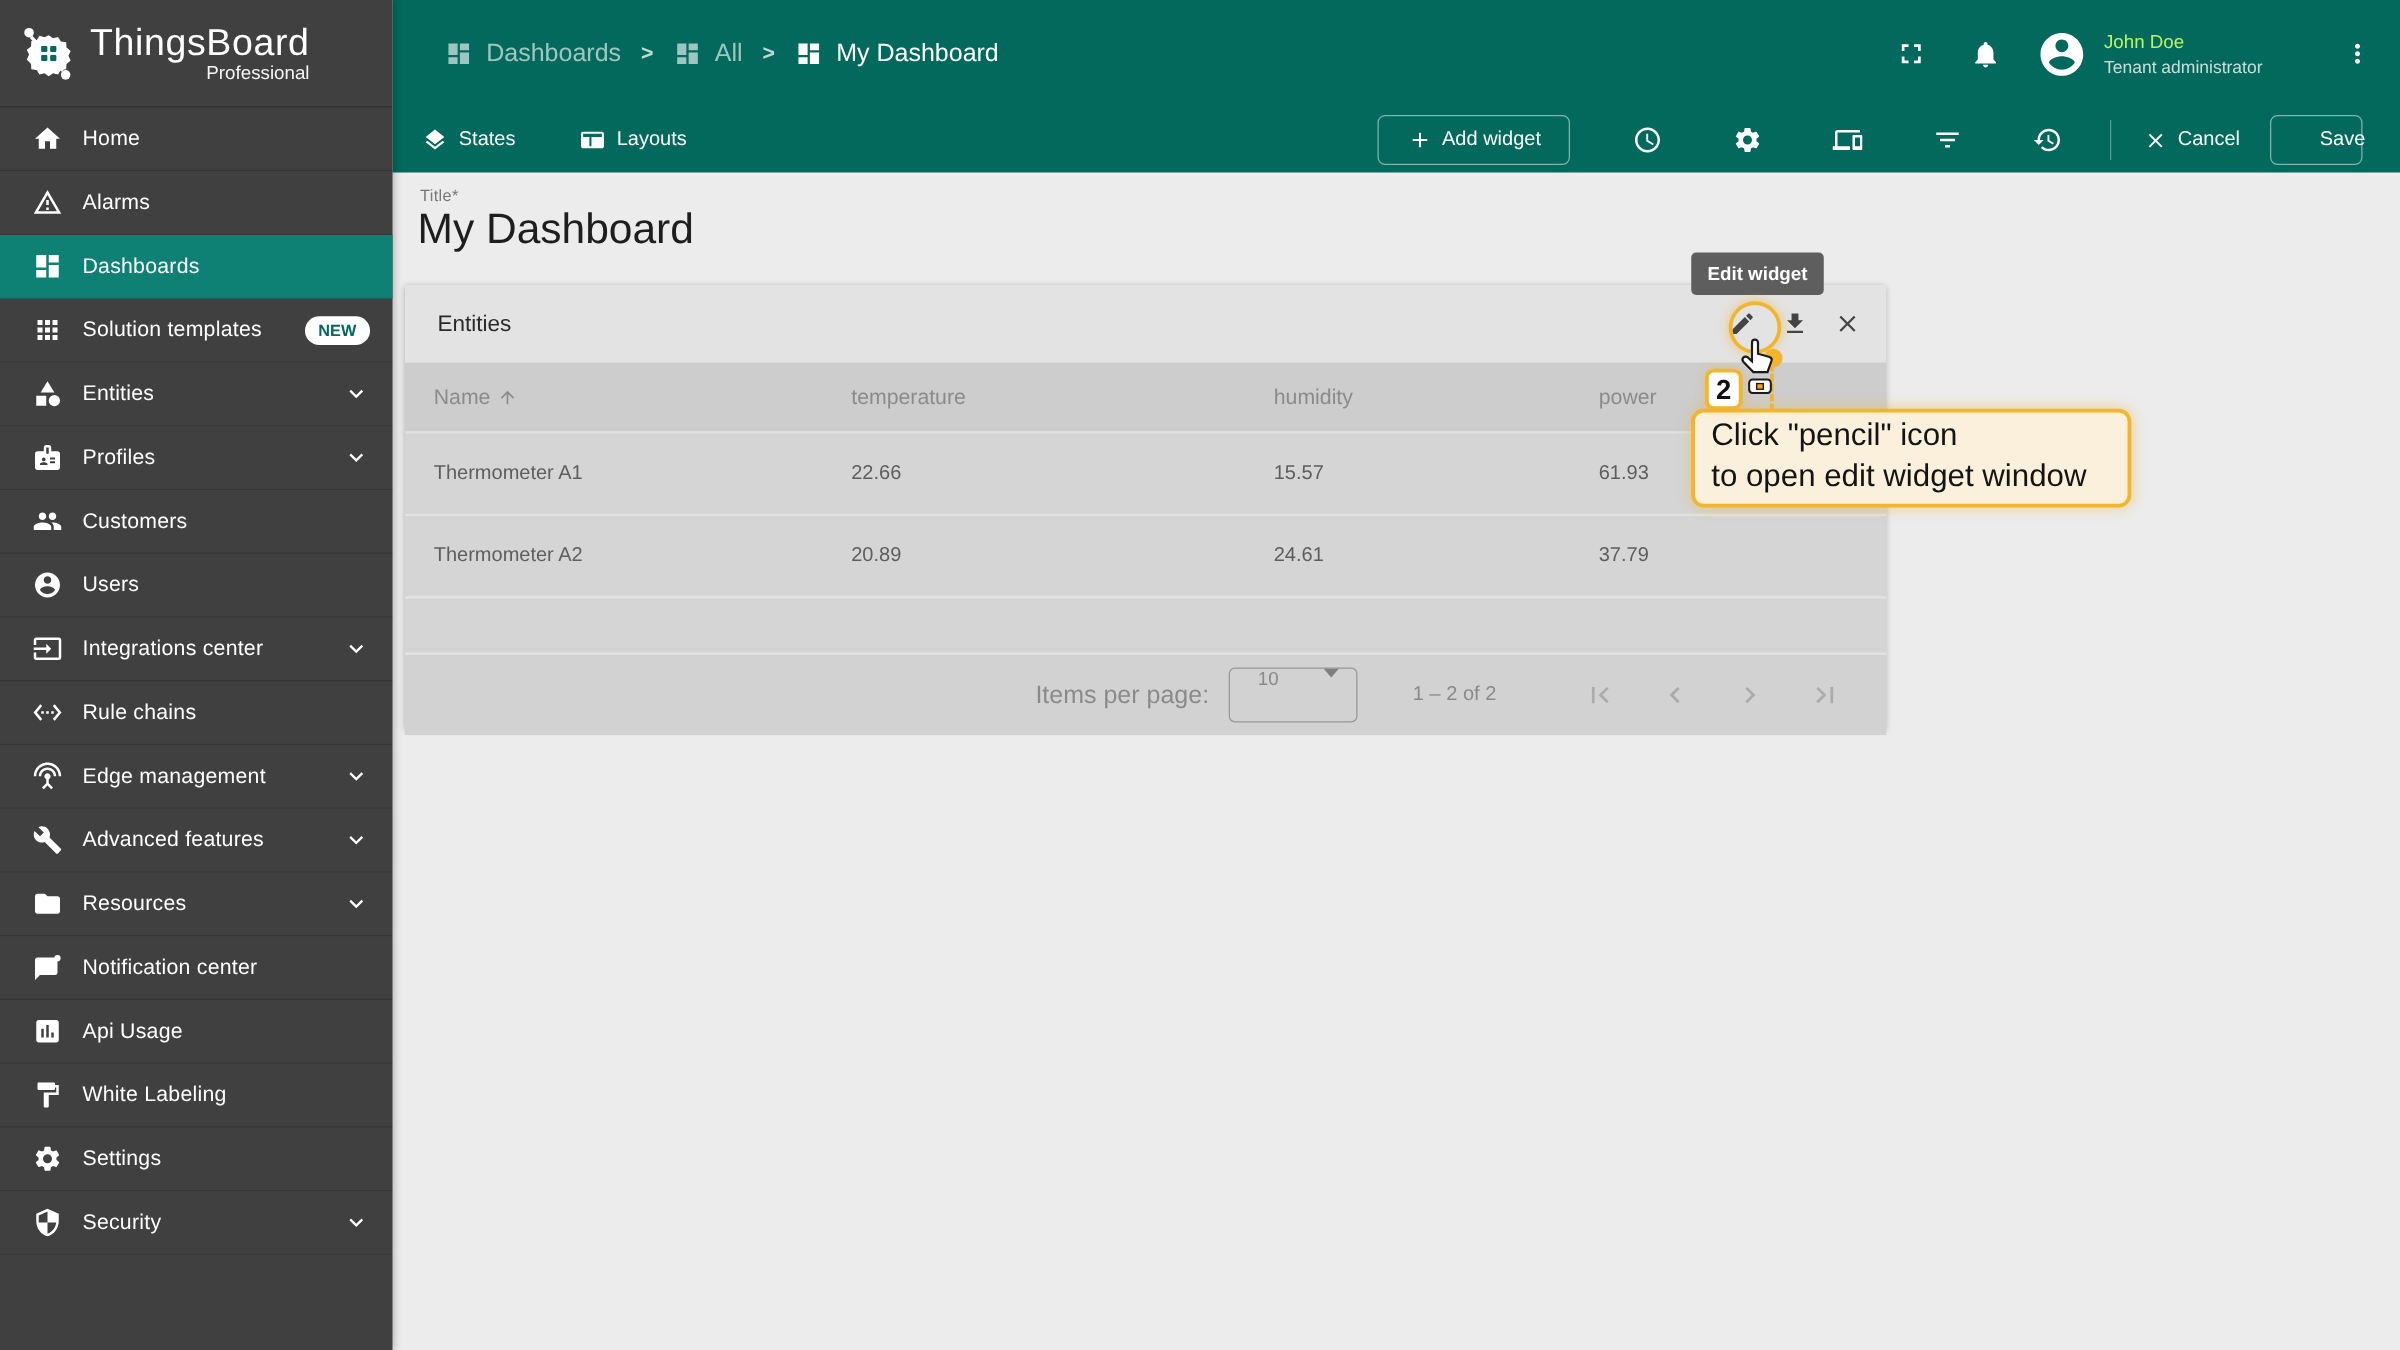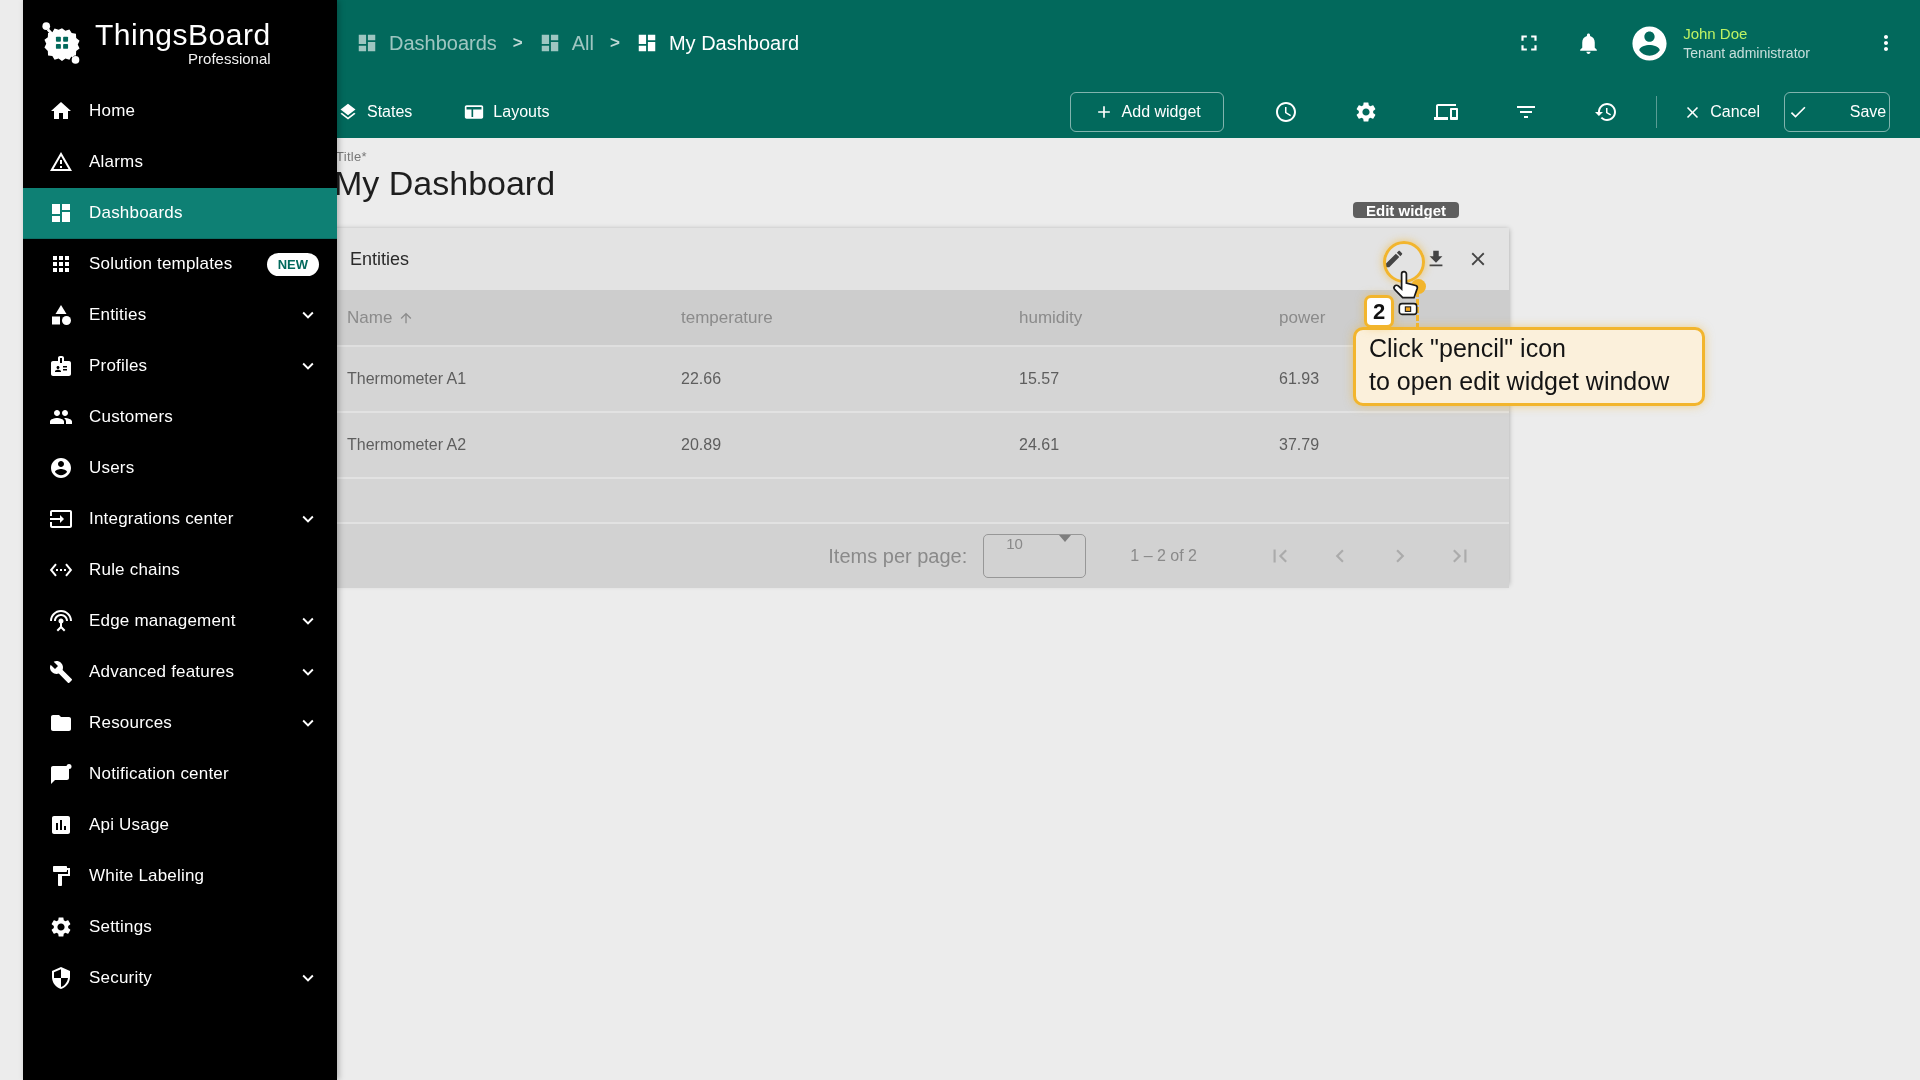--- a/index.html
+++ b/index.html
@@ -1,21 +1,21 @@
 <!DOCTYPE html>
 <html><head>
 <meta charset="utf-8">
 <style>
   * { margin:0; padding:0; box-sizing:border-box; }
   html,body { width:1920px; height:1080px; font-family:"Liberation Sans", sans-serif; }
   .stage { position:relative; width:1920px; height:1080px; background:#ECECEC; overflow:hidden; }
 
   
-  .sidebar { position:absolute; left:0; top:0; width:314px; height:1080px; background:#000000; z-index:5;
-             box-shadow:2px 0 6px rgba(0,0,0,0.25);margin-left:23px; }
+  .sidebar { position:absolute; left:0; top:0; width:314px; height:1080px; background:#404040; z-index:5;
+             box-shadow:2px 0 6px rgba(0,0,0,0.25); }
   .logo { height:86px; display:flex; align-items:center; padding:0 10px 0 12px; border-bottom:1px solid rgba(0,0,0,0.22); }
   .logo-mark { width:54px; height:56px; flex:0 0 auto; }
   .logo-text { margin-left:6px; }
   .logo-title { color:#fff; font-size:30px; font-weight:500; letter-spacing:.5px; line-height:32px; }
   .logo-sub { color:#fff; font-size:15px; text-align:right; line-height:16px; opacity:.95; }
   .nav { }
   .nav-item { display:flex; align-items:center; height:51px; padding:0 18px 0 26px;
               border-bottom:1px solid rgba(0,0,0,0.13); cursor:pointer; }
   .nav-item.selected { background:#0E8074; }
   .nav-icon { width:24px; height:24px; flex:0 0 auto; margin-right:16px; }
@@ -59,21 +59,21 @@
                  border-radius:6px; background:none; cursor:pointer; color:#fff; font-size:16px; font-weight:500;
                  font-family:"Liberation Sans", sans-serif; }
   .outline-btn svg { fill:#fff; width:20px; height:20px; margin-right:8px; }
   .addw-btn { width:154px; margin-right:22px; }
   .tool-ic { width:44px; height:44px; margin:0 18px; }
   .tool-ic svg { width:24px; height:24px; }
   .vdiv { width:1px; height:32px; background:rgba(255,255,255,0.35); margin:0 14px 0 10px; }
   .textbtn { display:flex; align-items:center; background:none; border:none; cursor:pointer; color:#fff;
              font-size:16px; font-weight:500; font-family:"Liberation Sans", sans-serif; margin:0 12px; }
   .textbtn svg { fill:#fff; width:19px; height:19px; margin-right:8px; }
-  .save-btn { width:106px; margin-left:12px;gap:34px; }
+  .save-btn { width:74px; margin-left:12px;gap:34px; }
 
   
   .main { position:absolute; left:314px; top:138px; right:0; bottom:0; background:#ECECEC; }
   .title-label { position:absolute; left:22px; top:11px; font-size:13px; color:#787878; letter-spacing:.3px; }
   .page-title { position:absolute; left:20px; top:26px; font-size:34px; font-weight:500; color:#1E1E1E; }
 
   
   .card { position:absolute; left:10px; top:90px; width:1185px; height:356px; background:#D5D5D5;
           box-shadow:0 1px 5px rgba(0,0,0,0.3); }
   .card-header { height:62px; background:#E3E3E3; display:flex; align-items:center; padding-left:26px; position:relative; }
@@ -95,21 +95,21 @@
                display:flex; align-items:flex-start; padding:0 14px 0 22px; cursor:pointer; background:transparent; }
   .page-size-value { font-size:15px; color:#8A8A8A; }
   .caret { margin-left:auto; width:0; height:0; border-left:6px solid transparent; border-right:6px solid transparent;
            border-top:7px solid #7E7E7E; }
   .pager-range { font-size:16px; color:#8A8A8A; margin-left:44px; }
   .pager-nav { display:flex; align-items:center; margin-left:36px; }
   .pnav { width:26px; height:26px; margin-left:34px; background:none; border:none; cursor:default; }
   .pnav svg { width:26px; height:26px; fill:#ABABAB; }
 
   
-  .tooltip { position:absolute; left:1039px; top:64px; height:16px; background:#5E5E5E; border-radius:4px;
+  .tooltip { position:absolute; left:1039px; top:64px; height:34px; background:#5E5E5E; border-radius:4px;
              color:#fff; font-size:15px; font-weight:bold; display:flex; align-items:center; padding:0 13px; z-index:20; }
   .gold-ring { position:absolute; left:1069px; top:103px; width:42px; height:42px; border:3px solid #F2B52D;
                border-radius:50%; z-index:21; box-shadow:0 0 9px rgba(242,181,45,0.65); }
   .gold-dot { position:absolute; left:1097px; top:141px; width:15px; height:15px; border-radius:50%;
               background:#F2B52D; z-index:22; }
   .dash-line { position:absolute; left:1102px; top:153px; height:38px; width:0;
                border-left:3px dashed #F2B52D; z-index:21; }
   .hand-cursor { position:absolute; left:1074px; top:130px; width:40px; height:58px; z-index:25; }
   .step-badge { position:absolute; left:1050px; top:157px; width:30px; height:33px; background:#fff;
                 border:3px solid #F2B52D; border-radius:7px; z-index:23; display:flex; align-items:center;

